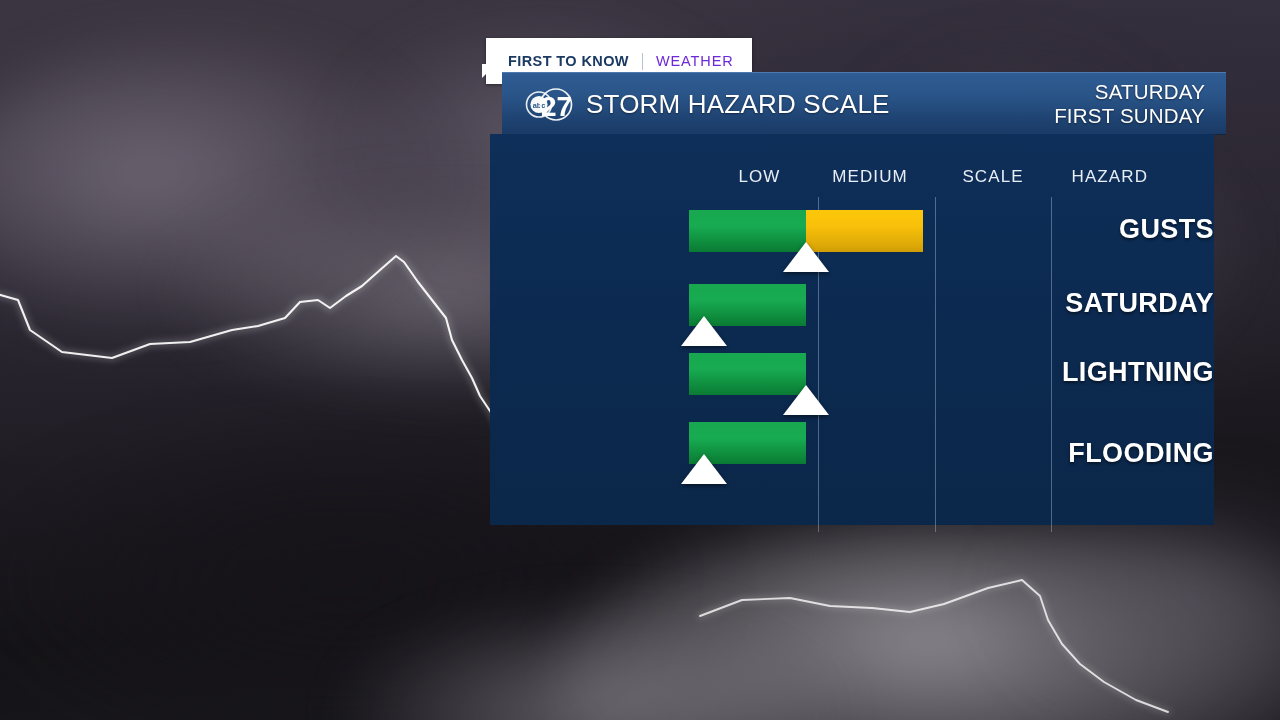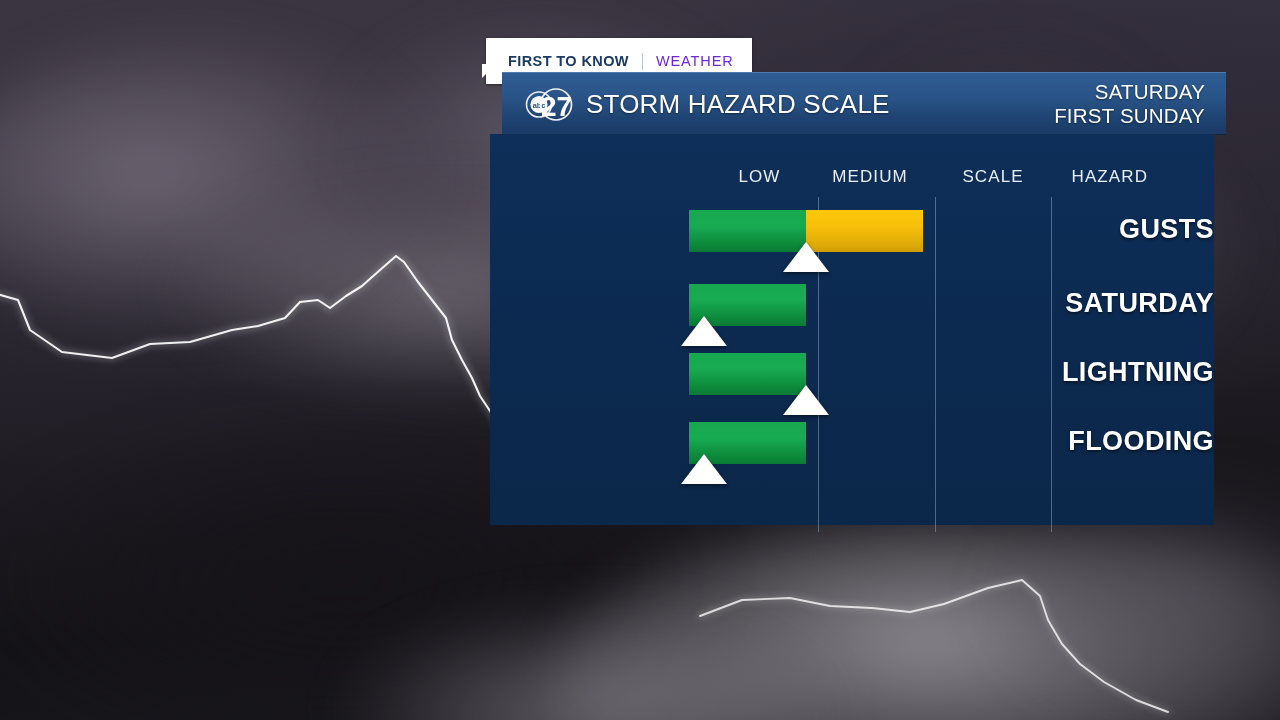--- a/index.html
+++ b/index.html
@@ -190,21 +190,21 @@
           <div class="marker" style="left: 214.184px; top: 32px;"></div>
         </div>
         <div class="row" style="top: 219px; height: 42px;">
           <div class="rowlabel" style="top: 4px; width: 189px;">LIGHTNING</div>
           <div class="bar" style="left: 199px; top: 0px; width: 116.8px;">
             <div class="seg seg-green" style="left: 0px; width: 116.8px;"></div>
           </div>
           <div class="marker" style="left: 315.8px; top: 32px;"></div>
         </div>
         <div class="row" style="top: 288px; height: 42px;">
-          <div class="rowlabel" style="top: 4px; width: 189px;">FLOODING</div>
+          <div class="rowlabel" style="top: 16px; width: 189px;">FLOODING</div>
           <div class="bar" style="left: 199px; top: 0px; width: 116.8px;">
             <div class="seg seg-green" style="left: 0px; width: 116.8px;"></div>
           </div>
           <div class="marker" style="left: 214.184px; top: 32px;"></div>
         </div>
       </div>
   </div>
 </div>
 
 </body></html>

